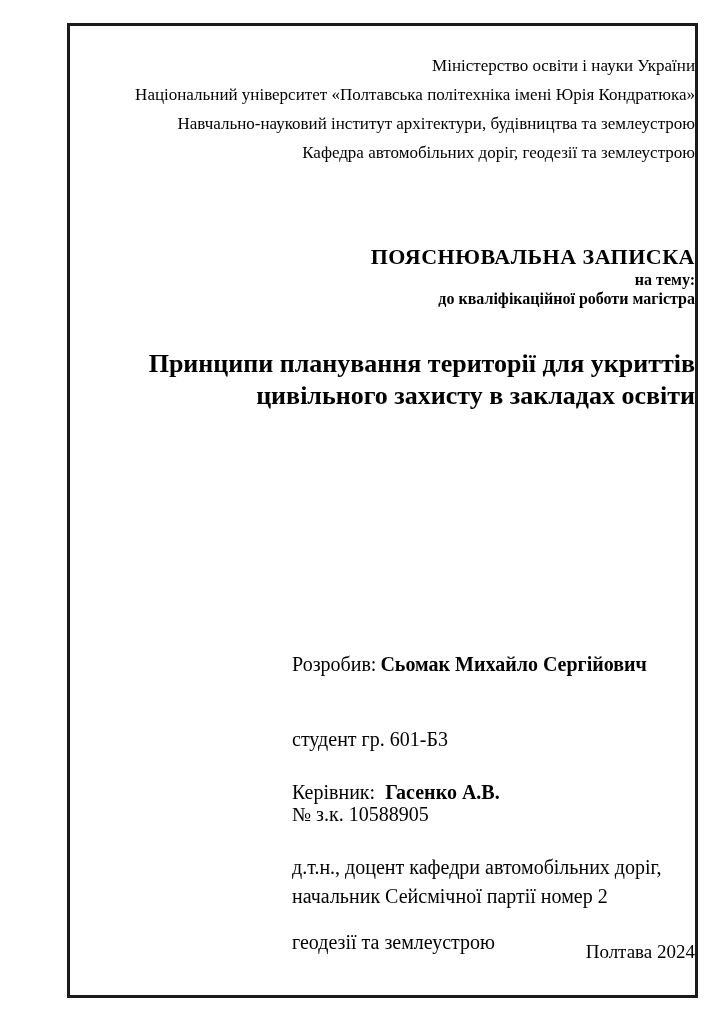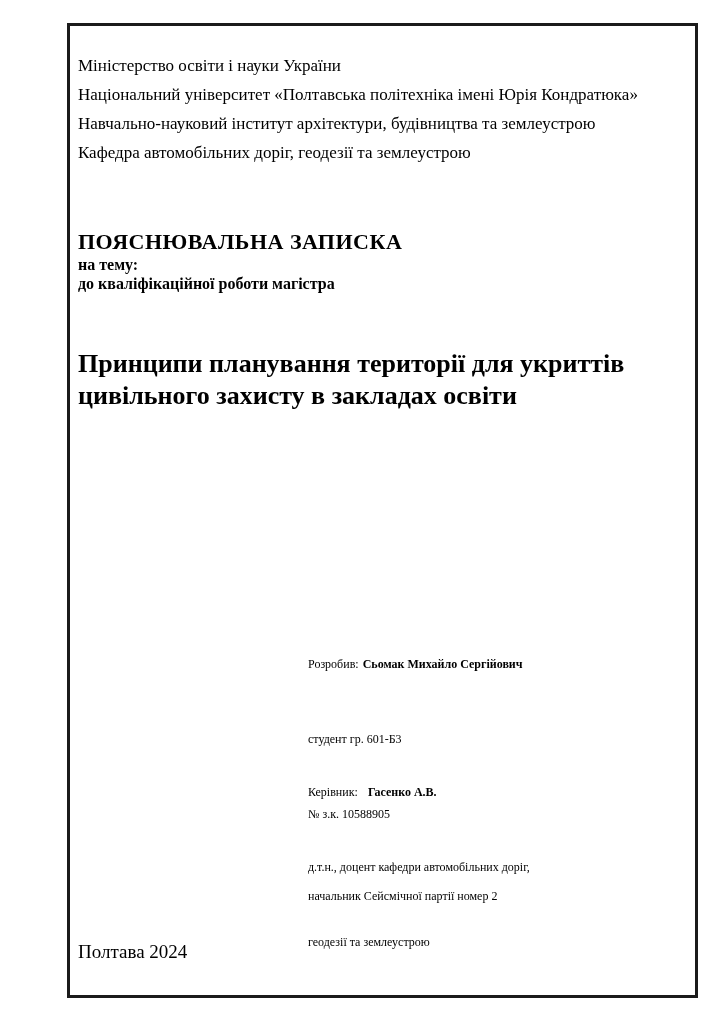--- a/index.html
+++ b/index.html
@@ -22,53 +22,53 @@
     top: 23px;
     width: 631px;
     height: 975px;
     border: 3px solid #1b1b1b;
     box-sizing: border-box;
   }
   .centered {
     position: absolute;
     left: 0;
     right: 0;
-    text-align: left;
+    text-align: right;
     padding-left: 8px;
   }
   .header-block {
     top: 25px;
     font-size: 17px;
     line-height: 29px;
     font-weight: normal;
   }
   .doc-type-block {
-    top: 203px;
+    top: 218px;
   }
   .doc-type-title {
     font-size: 22px;
     line-height: 26px;
     font-weight: bold;
     letter-spacing: 0.5px;
   }
   .doc-type-sub {
     font-size: 16px;
     line-height: 19px;
     font-weight: bold;
   }
   .thesis-block {
     top: 322px;
     font-size: 26px;
     line-height: 32px;
     font-weight: bold;
   }
   .info-block {
     position: absolute;
-    left: 238px;
-    font-size: 12px;
+    left: 222px;
+    font-size: 20px;
     line-height: 25px;
     white-space: pre;
   }
   .info-author { top: 576px; }
   .info-supervisor { top: 704px; }
   .info-reviewer { top: 808px; }
   .person-name {
     font-weight: bold;
     margin-left: 4px;
   }

